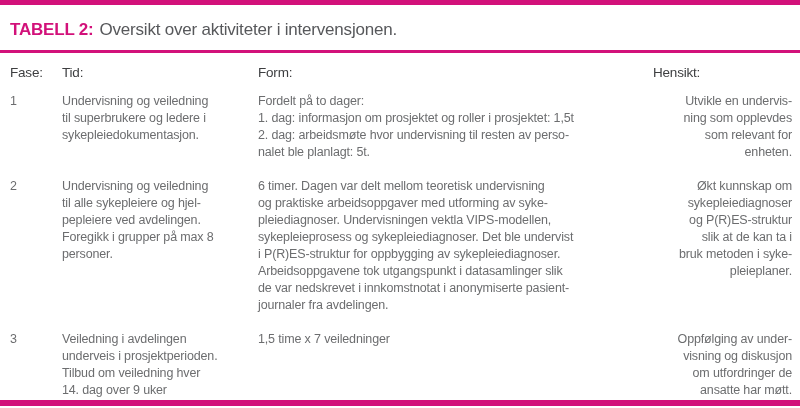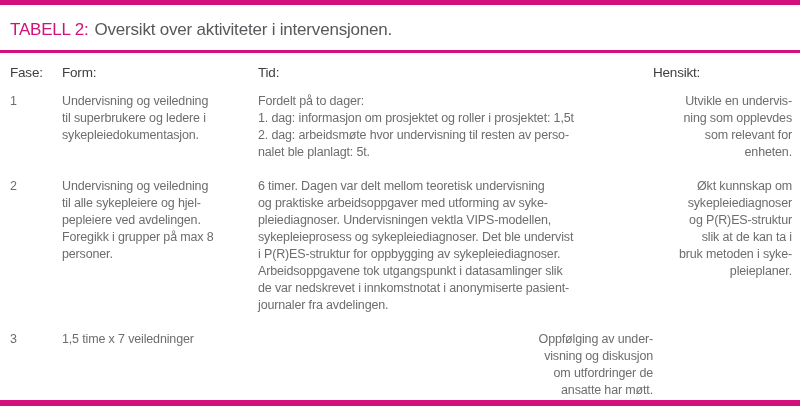--- a/index.html
+++ b/index.html
@@ -40,21 +40,21 @@
   }
   .title {
     margin: 13px 10px 0 10px;
     font-size: 17px;
     line-height: 24px;
     letter-spacing: -0.2px;
     color: #57585b;
   }
   .title-label {
     color: #d2117a;
-    font-weight: 400;
+    font-weight: 700;
     margin-right: 6px;
   }
   .grid {
     display: grid;
     grid-template-columns: 52px 196px 395px 1fr;
     padding: 0 8px 0 10px;
     box-sizing: border-box;
     width: 800px;
   }
   .header-row {
@@ -95,22 +95,22 @@
   <div class="rule rule-top"></div>
 
   <div class="title">
     <span class="title-label">TABELL 2:</span><span class="title-text">Oversikt over aktiviteter i intervensjonen.</span>
   </div>
 
   <div class="rule rule-mid"></div>
 
   <div class="grid header-row">
     <div class="header-cell">Fase:</div>
+    <div class="header-cell">Tid:</div>
     <div class="header-cell">Form:</div>
-    <div class="header-cell">Tid:</div>
     <div class="header-cell">Hensikt:</div>
   </div>
 
   <div class="grid row row-0">
     <div class="cell fase">1</div>
     <div class="cell form">Undervisning og veiledning
 til superbrukere og ledere i
 sykepleiedokumentasjon.</div>
     <div class="cell tid">Fordelt på to dager:
 1. dag: informasjon om prosjektet og roller i prosjektet: 1,5t
@@ -140,20 +140,24 @@
     <div class="cell hensikt">Økt kunnskap om
 sykepleiediagnoser
 og P(R)ES-struktur
 slik at de kan ta i
 bruk metoden i syke-
 pleieplaner.</div>
   </div>
 
   <div class="grid row row-2">
     <div class="cell fase">3</div>
+    <div class="cell form">Veiledning i avdelingen
+underveis i prosjektperioden.
+Tilbud om veiledning hver
+14. dag over 9 uker</div>
     <div class="cell tid">1,5 time x 7 veiledninger</div>
     <div class="cell hensikt">Oppfølging av under-
 visning og diskusjon
 om utfordringer de
 ansatte har møtt.</div>
   </div>
 
   <div class="rule rule-bottom"></div>
 
 </div>

